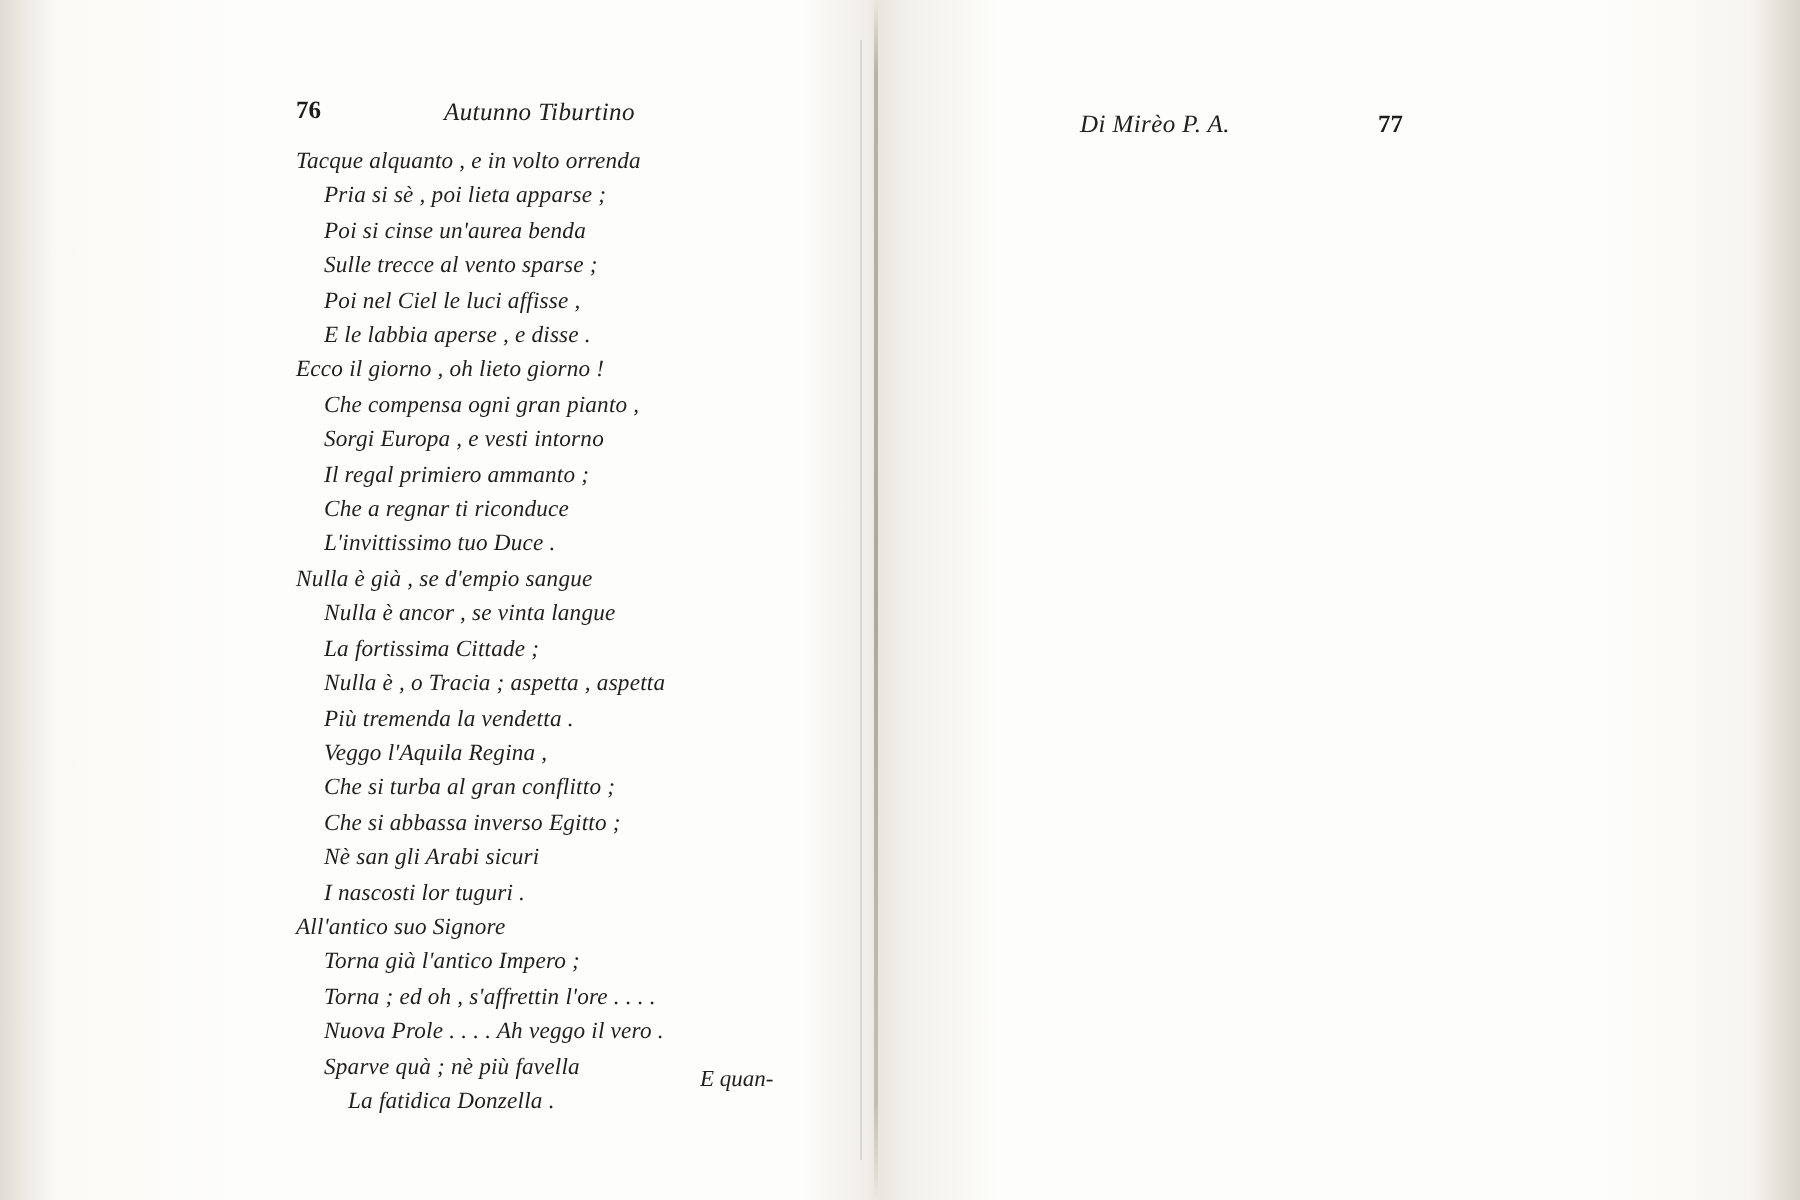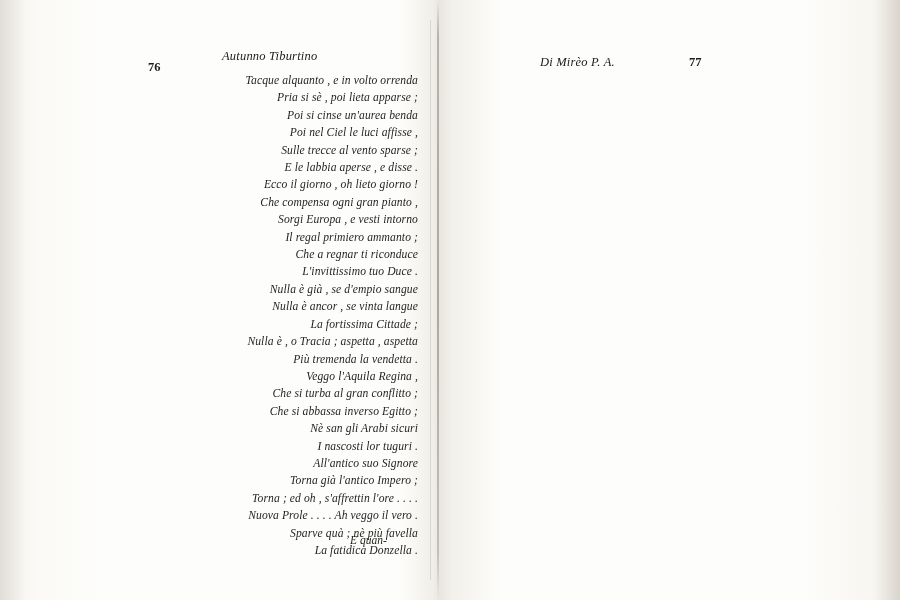--- a/index.html
+++ b/index.html
@@ -83,24 +83,23 @@
     width: 270px;
     font-size: 11.6px;
     font-style: italic;
     color: #201f1c;
     line-height: 17.4px;
     letter-spacing: 0.1px;
   }
   .verse .ln {
     white-space: nowrap;
     display: block;
-    text-align: right;
   }
   .verse .i0 { margin-left: 0px; }
-  .verse .i1 { }
+  .verse .i1 { margin-left: 14px; }
   .verse .i2 { margin-left: 26px; }
 
   .catch-left {
     position: absolute;
     left: 350px;
     top: 534px;
     font-size: 11.5px;
     font-style: italic;
     color: #201f1c;
     font-family: Liberation Serif, serif;
@@ -126,29 +125,29 @@
 <body>
 
 <div class="page">
   <div class="paper-tone"></div>
   <div class="gutter-line2"></div>
   <div class="gutter-line"></div>
   <div class="edge-shadow-left"></div>
   <div class="edge-shadow-right"></div>
 
   <div class="col col-left">
-    <div class="folio" style="left:148px; top:60px;">76</div>
+    <div class="folio" style="left:148px; top:48px;">76</div>
     <div class="running-head" style="left:222px; top:49px;">Autunno Tiburtino</div>
 
     <div class="verse" id="verse-block">
         <span class="ln i0">Tacque alquanto , e in volto orrenda</span>
         <span class="ln i1">Pria si sè , poi lieta apparse ;</span>
         <span class="ln i1">Poi si cinse un'aurea benda</span>
+        <span class="ln i1">Sulle trecce al vento sparse ;</span>
         <span class="ln i1">Poi nel Ciel le luci affisse ,</span>
-        <span class="ln i1">Sulle trecce al vento sparse ;</span>
         <span class="ln i1">E le labbia aperse , e disse .</span>
         <span class="ln i0">Ecco il giorno , oh lieto giorno !</span>
         <span class="ln i1">Che compensa ogni gran pianto ,</span>
         <span class="ln i1">Sorgi Europa , e vesti intorno</span>
         <span class="ln i1">Il regal primiero ammanto ;</span>
         <span class="ln i1">Che a regnar ti riconduce</span>
         <span class="ln i1">L'invittissimo tuo Duce .</span>
         <span class="ln i0">Nulla è già , se d'empio sangue</span>
         <span class="ln i1">Nulla è ancor , se vinta langue</span>
         <span class="ln i1">La fortissima Cittade ;</span>

